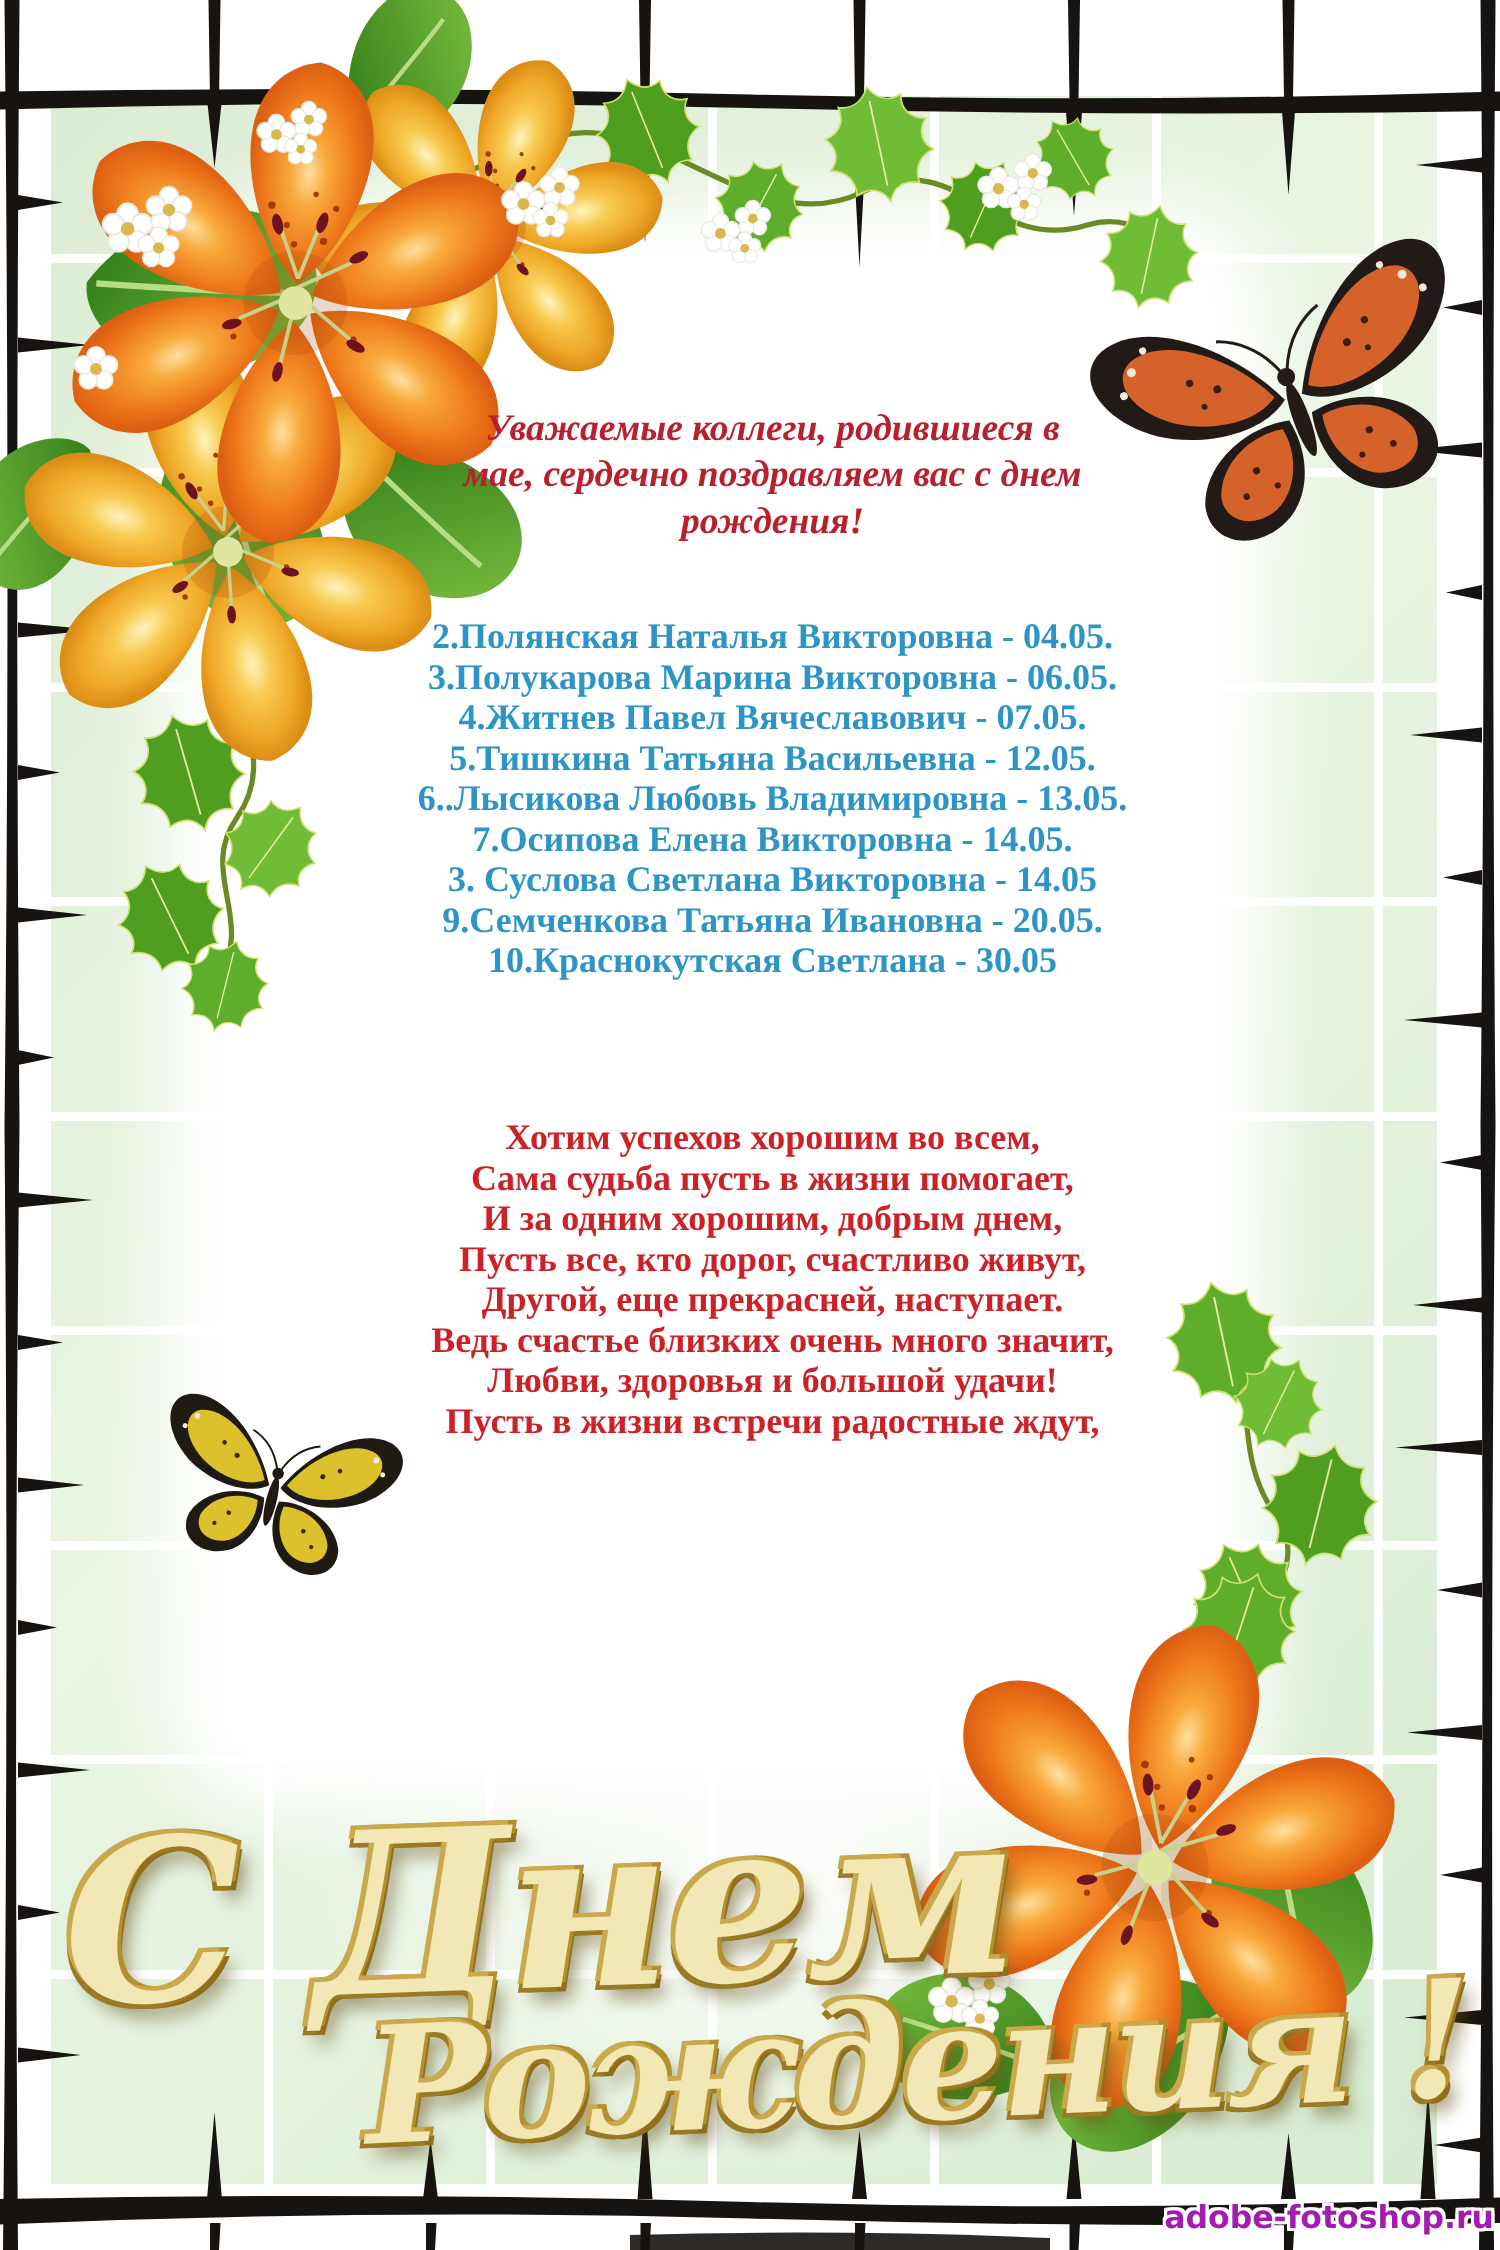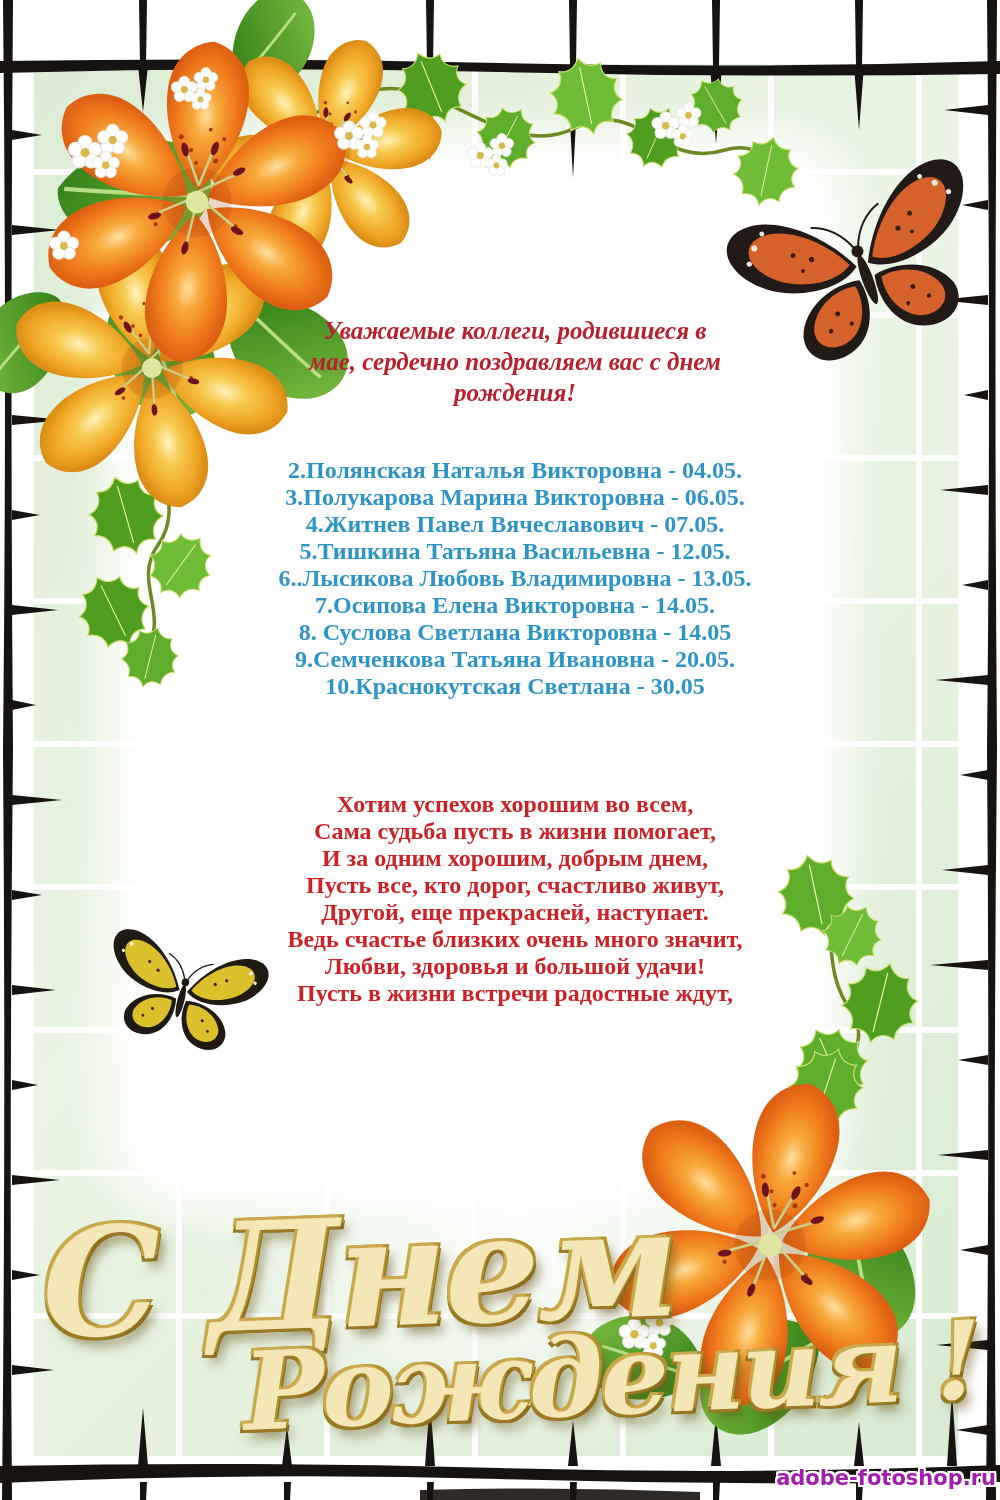--- a/index.html
+++ b/index.html
@@ -16,21 +16,21 @@
       linear-gradient(135deg,#dcecd4 0%,#eaf5e4 45%,#d8ebd2 100%);}
   .inner-white{position:absolute;left:148px;top:172px;width:660px;height:1000px;z-index:2;
     background:#ffffff;border-radius:36px;
     box-shadow:0 0 46px 40px rgba(255,255,255,.97);}
   .bottom-wash{position:absolute;left:190px;top:1110px;width:650px;height:350px;z-index:2;
     background:radial-gradient(ellipse at 50% 42%, rgba(255,255,255,.92) 0%, rgba(255,255,255,0) 72%);}
 
   .border-svg{z-index:3;}
   .deco-svg{z-index:4;}
 
-  .txt{position:absolute;z-index:5;text-align:center;font-weight:bold;margin-top:45px;}
+  .txt{position:absolute;z-index:5;text-align:center;font-weight:bold;}
   .title{left:205px;top:270px;width:620px;font-size:25px;line-height:31px;
          font-style:italic;color:var(--title_red,#b9202e);}
   .names{left:175px;top:412px;width:680px;font-size:24px;line-height:27px;
          color:var(--list_blue,#2d94c6);white-space:nowrap;}
   .poem{left:205px;top:746px;width:620px;font-size:24px;line-height:27px;
         color:var(--poem_red,#cb2127);white-space:nowrap;}
 
   .gold{position:absolute;z-index:6;font-family:"DejaVu Serif",serif;font-style:italic;font-weight:bold;
     color:var(--banner_gold,#f4e7b6);letter-spacing:-3px;line-height:1;white-space:nowrap;
     text-shadow:-3px -3px 0 #caa94d, 3px -3px 0 #b3902f, -3px 3px 0 #9a7a24, 3px 3px 0 #8f6f1e,
@@ -315,21 +315,21 @@
       <div class="line">рождения!</div>
     </div>
 
   <div class="txt names">
       <div class="line">2.Полянская Наталья Викторовна - 04.05.</div>
       <div class="line">3.Полукарова Марина Викторовна - 06.05.</div>
       <div class="line">4.Житнев Павел Вячеславович - 07.05.</div>
       <div class="line">5.Тишкина Татьяна Васильевна - 12.05.</div>
       <div class="line">6..Лысикова Любовь Владимировна - 13.05.</div>
       <div class="line">7.Осипова Елена Викторовна - 14.05.</div>
-      <div class="line">8. Суслова Светлана Викторовна - 14.05</div>
+      <div class="line">3. Суслова Светлана Викторовна - 14.05</div>
       <div class="line">9.Семченкова Татьяна Ивановна - 20.05.</div>
       <div class="line">10.Краснокутская Светлана - 30.05</div>
     </div>
 
   <div class="txt poem">
       <div class="line">Хотим успехов хорошим во всем,</div>
       <div class="line">Сама судьба пусть в жизни помогает,</div>
       <div class="line">И за одним хорошим, добрым днем,</div>
       <div class="line">Пусть все, кто дорог, счастливо живут,</div>
       <div class="line">Другой, еще прекрасней, наступает.</div>

